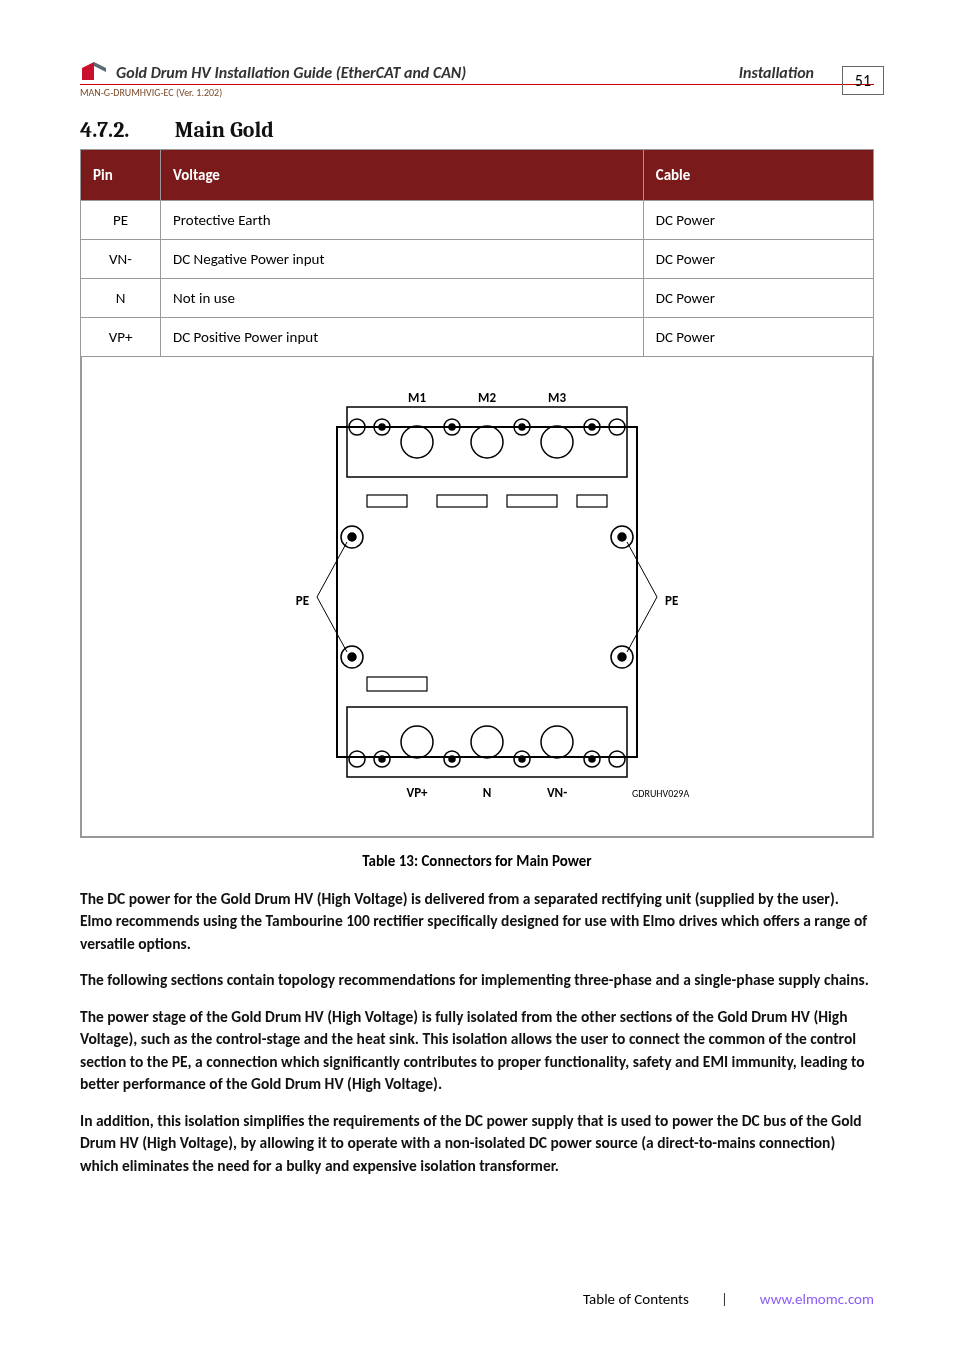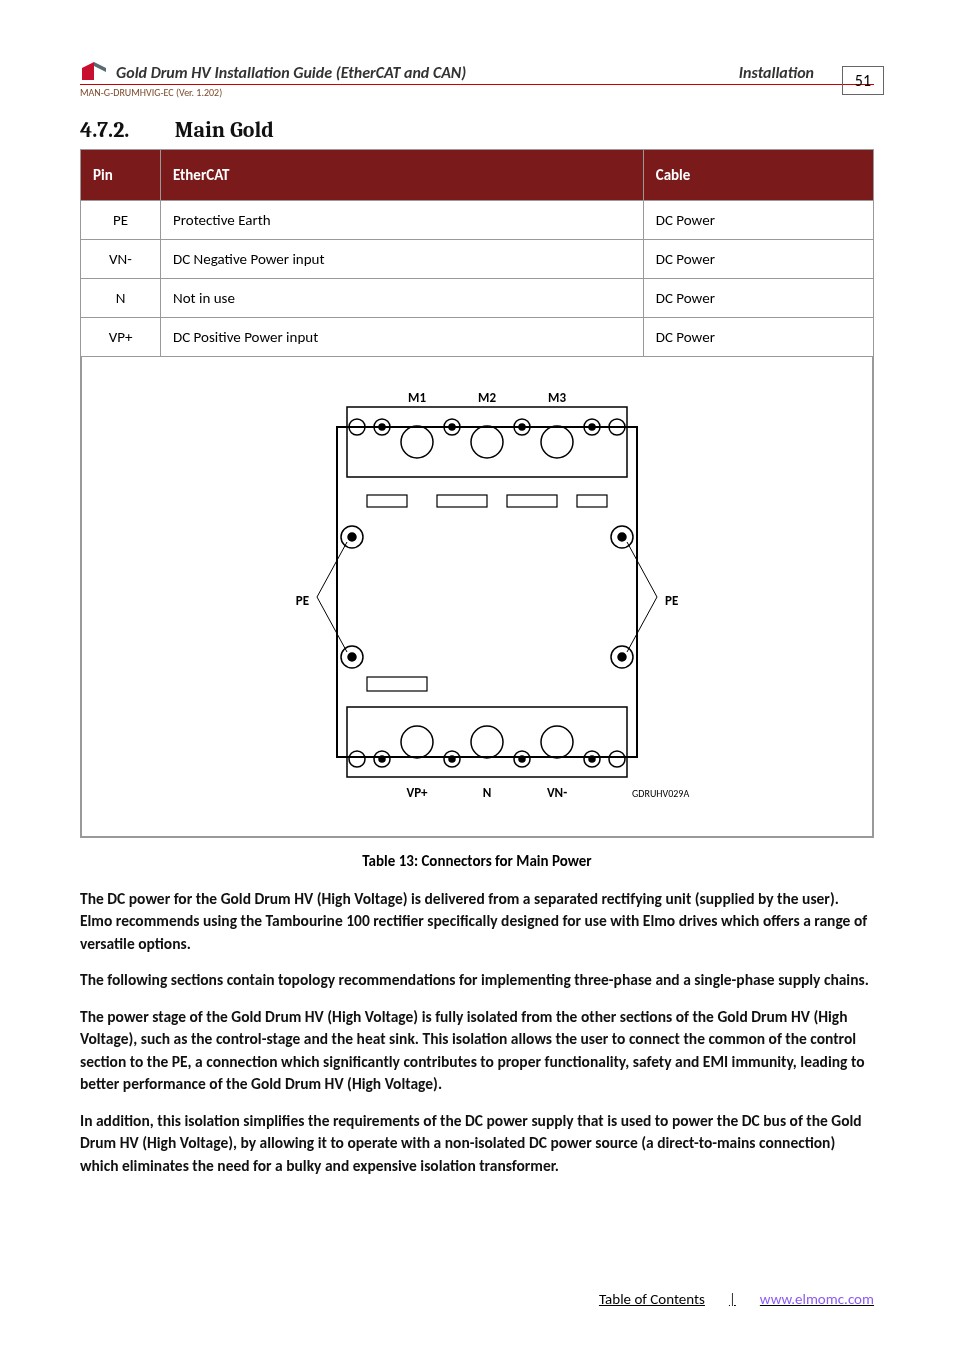--- a/index.html
+++ b/index.html
@@ -108,22 +108,21 @@
     font-weight: bold;
   }
   .footer {
     position: absolute;
     bottom: 42px;
     left: 80px;
     right: 80px;
     display: flex;
     justify-content: flex-end;
     font-size: 15px;
-    gap: 24px;
-    text-decoration: underline;
+    gap: 32px;
   }
   .footer .toc { color: #000; }
   .footer .sep { color: #333; }
   .footer .url { color: #8b5cf6; }
 </style>
 </head>
 <body>
 
 <div class="page">
 
@@ -144,21 +143,21 @@
 
   <h2 class="h2">
     <span class="num">4.7.2.</span>
     <span>Main Gold</span>
   </h2>
 
   <table class="pin">
     <thead>
       <tr>
         <th>Pin</th>
-        <th>EtherCAT</th>
+        <th>Voltage</th>
         <th>Cable</th>
       </tr>
     </thead>
     <tbody>
       <tr>
         <td class="pin-col">PE</td>
         <td>Protective Earth</td>
         <td>DC Power</td>
       </tr>
       <tr>

